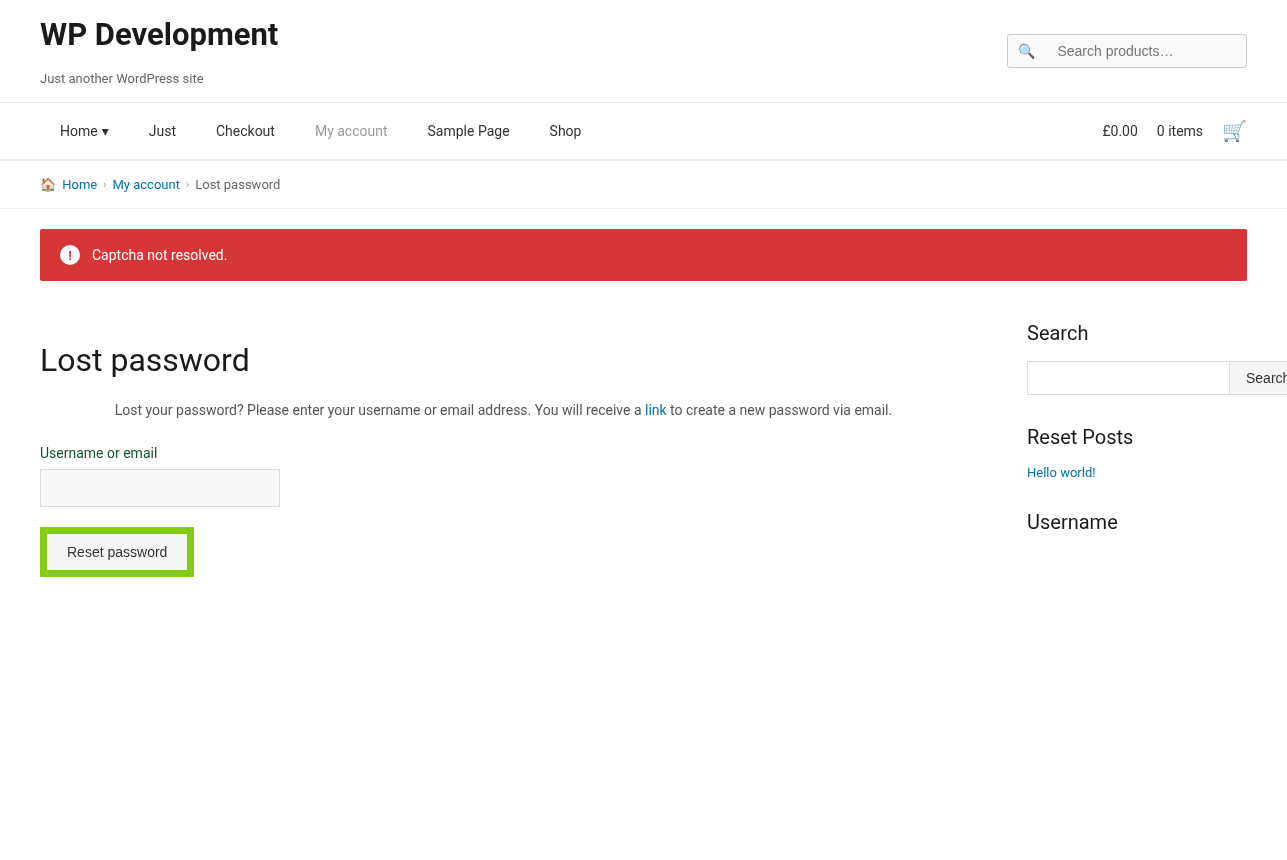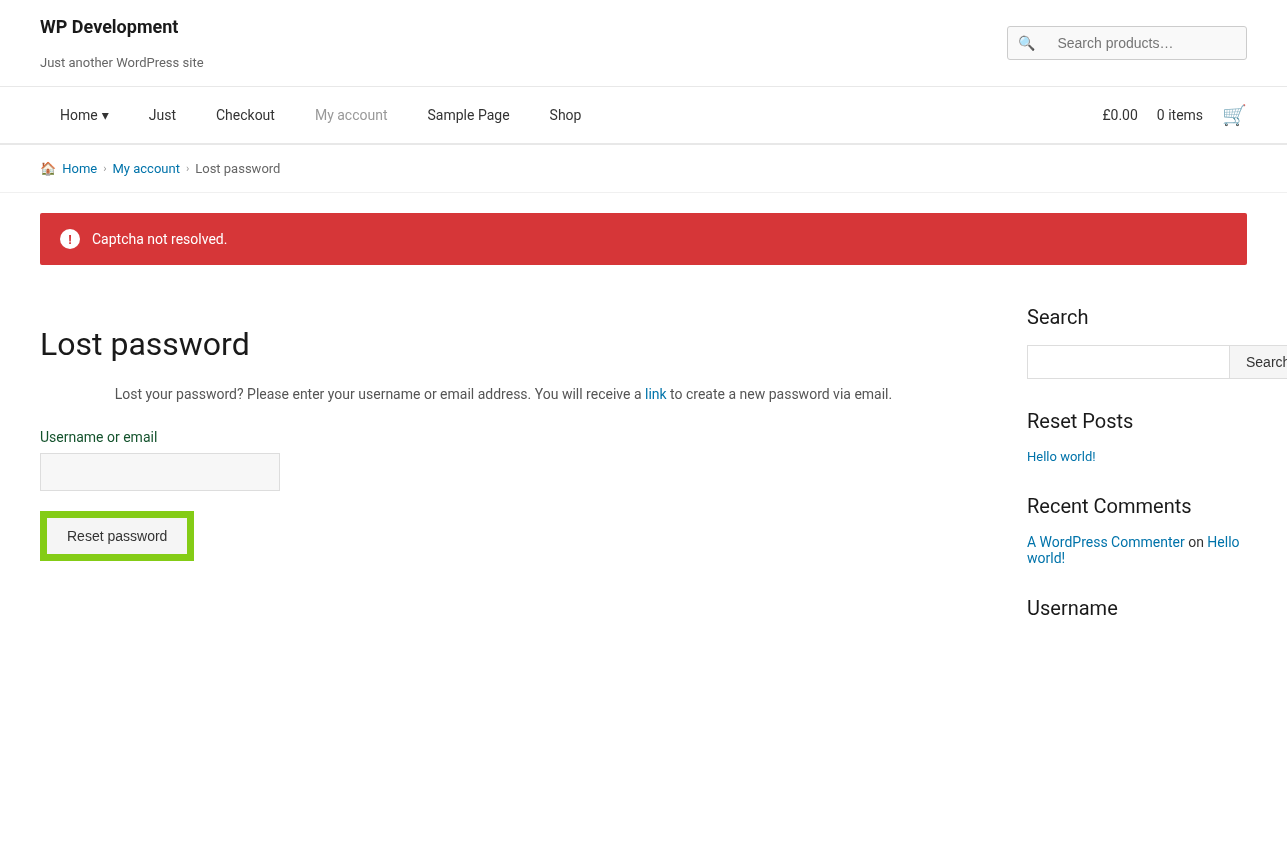--- a/index.html
+++ b/index.html
@@ -1,21 +1,21 @@
 <!DOCTYPE html>
 <html><head>
   <meta charset="utf-8">
   <style>
     * { box-sizing: border-box; margin: 0; padding: 0; }
     body { font-family: -apple-system, BlinkMacSystemFont, "Segoe UI", Roboto, sans-serif; font-size: 14px; color: #333; background: #fff; }
 
     
     .site-header { display: flex; align-items: center; justify-content: space-between; padding: 16px 40px; border-bottom: 1px solid #e8e8e8; }
     .site-branding { flex: 1; }
-    .site-title { font-size: 18px; font-weight: 700; color: #1a1a1a; }
+    .site-title { font-size: 31px; font-weight: 700; color: #1a1a1a; }
     .site-tagline { font-size: 13px; color: #666; margin-top: 18px; }
     .search-form-header { display: flex; align-items: center; border: 1px solid #ccc; border-radius: 3px; overflow: hidden; background: #f9f9f9; width: 240px; }
     .search-form-header input { border: none; background: transparent; padding: 8px 12px; font-size: 14px; outline: none; flex: 1; color: #999; }
     .search-icon-header { padding: 8px 10px; color: #999; }
 
     
     .site-nav { display: flex; align-items: center; justify-content: space-between; padding: 0 40px; border-bottom: 2px solid #e8e8e8; }
     .nav-links { display: flex; align-items: center; gap: 0; }
     .nav-item { padding: 16px 20px; font-size: 14px; color: #333; text-decoration: none; cursor: pointer; display: flex; align-items: center; gap: 4px; }
     .nav-item.active { color: #999; }
@@ -122,22 +122,18 @@
         <input type="text" style="">
         <button type="button">Search</button>
       </div>
     </div>
 
     <div class="sidebar-section">
       <h3 class="sidebar-title">Reset Posts</h3>
       <a href="#" class="sidebar-link">Hello world!</a>
     </div>
 
-    <div class="sidebar-section">
-      <h3 class="sidebar-title">Recent Comments</h3>
-      <p class="sidebar-text"><a href="#" style="color: rgb(0, 115, 170); text-decoration: none;">A WordPress Commenter</a> on <a href="#" style="color: rgb(0, 115, 170); text-decoration: none;">Hello world!</a></p>
-    </div>
 
     <div class="sidebar-section">
       <h3 class="sidebar-title">Username</h3>
     </div>
   </aside>
 </div>
 
 </body></html>

